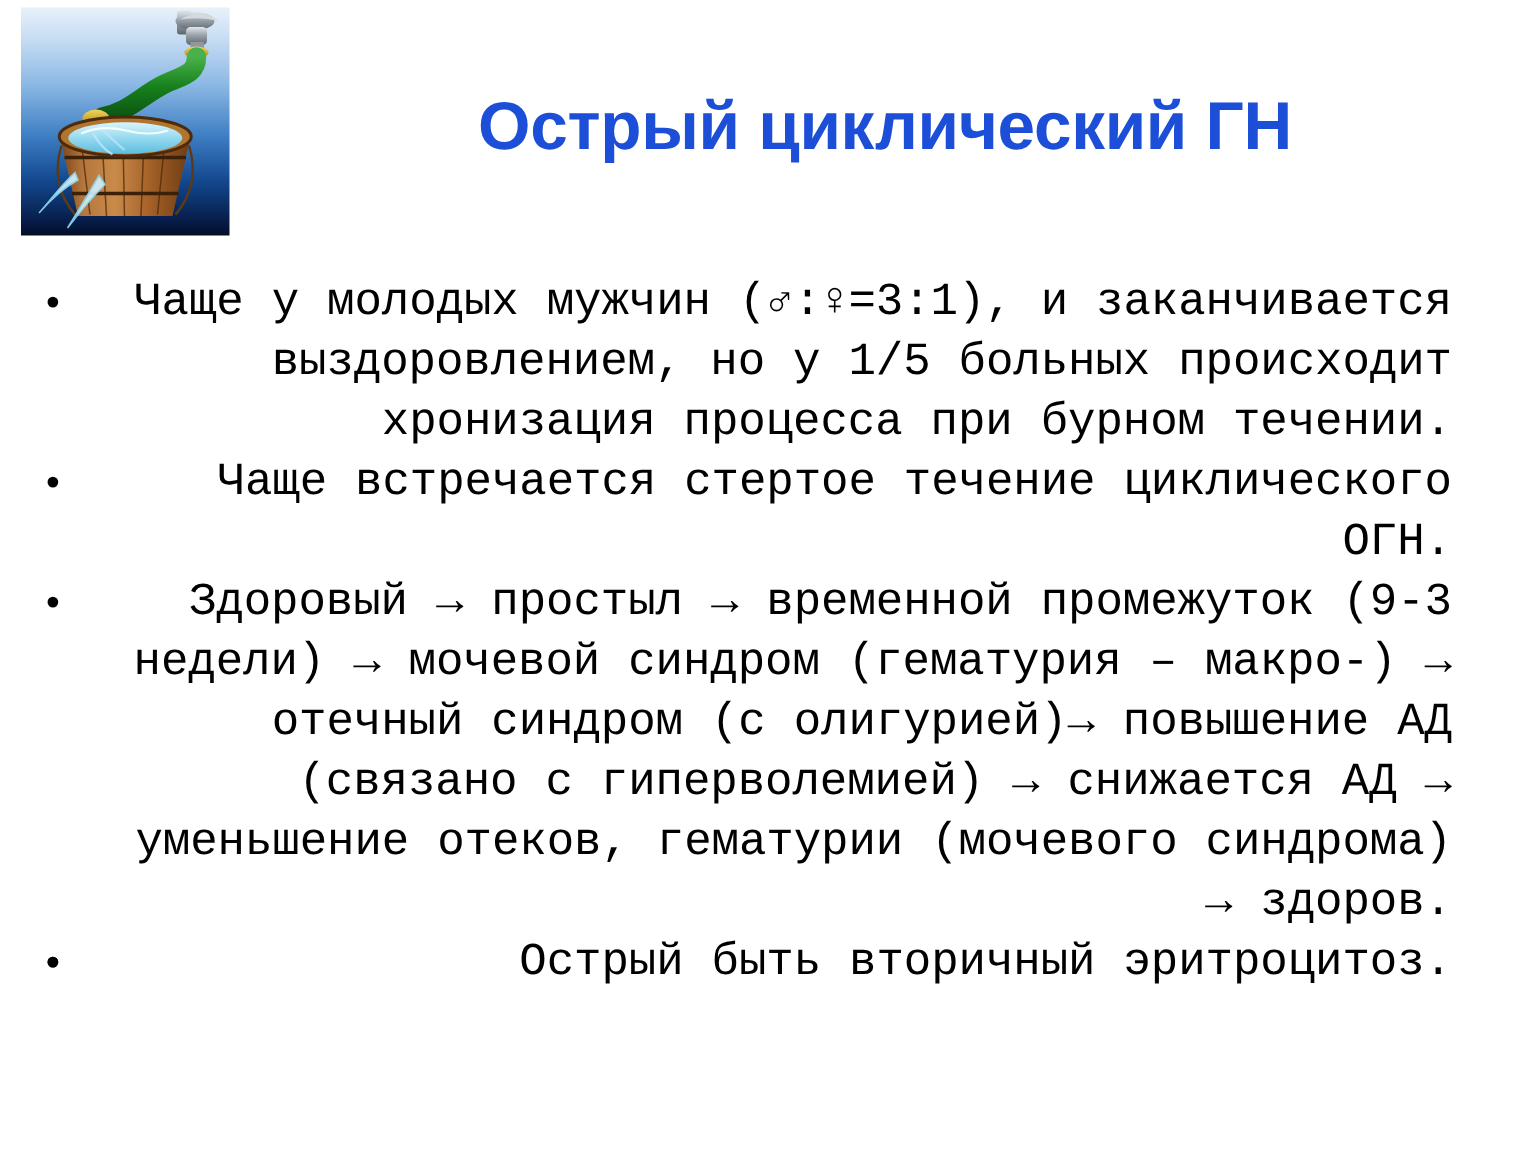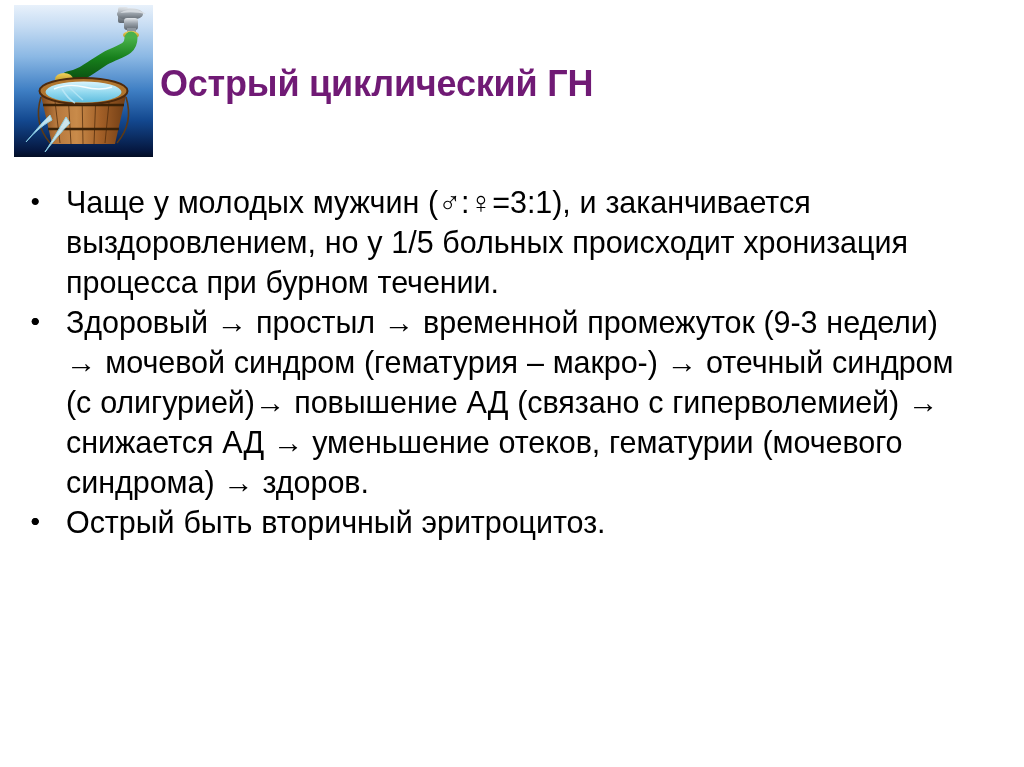--- a/index.html
+++ b/index.html
@@ -46,27 +46,27 @@
     display: block;
     width: 139px;
     height: 152px;
   }
 
   #slide-title {
     position: absolute;
     left: 160px;
     top: 58px;
     width: 860px;
-    text-align: left;
+    text-align: center;
     font-family: "Liberation Sans", sans-serif;
     font-weight: bold;
-    font-size: 36px;
+    font-size: 45px;
     line-height: 52px;
     letter-spacing: -0.2px;
-    color: #701a75;
+    color: #1d4ed8;
     white-space: nowrap;
   }
 
   
   #bullet-list {
     position: absolute;
     left: 0;
     top: 182px;
     width: 1024px;
   }
@@ -85,25 +85,25 @@
     width: 14px;
     font-family: "Liberation Serif", serif;
     font-size: 30px;
     line-height: 40px;
     color: #000000;
     text-align: left;
   }
 
   .bullet-text {
     display: block;
-    font-family: Liberation Sans, sans-serif;
+    font-family: Liberation Mono, monospace;
     font-size: 30.5px;
     line-height: 40px;
     color: #000000;
-    text-align: left;
+    text-align: right;
     letter-spacing: -0.05px;
     word-spacing: 0.4px;
   }
 </style>
 </head>
 <body>
 
 <div id="slide-header">
 
   <div id="bucket-illustration">
@@ -188,20 +188,21 @@
 
 <div id="bullet-list">
 
   <div class="bullet-row">
     <span class="bullet-marker">•</span>
     <span class="bullet-text">Чаще у молодых мужчин (♂:♀=3:1), и заканчивается выздоровлением, но у 1/5 больных происходит хронизация процесса при бурном течении.</span>
   </div>
 
   <div class="bullet-row">
     <span class="bullet-marker">•</span>
+    <span class="bullet-text">Чаще встречается стертое течение циклического ОГН.</span>
   </div>
 
   <div class="bullet-row">
     <span class="bullet-marker">•</span>
     <span class="bullet-text">Здоровый → простыл → временной промежуток (9-3 недели) → мочевой синдром (гематурия – макро-) → отечный синдром (с олигурией)→ повышение АД (связано с гиперволемией) → снижается АД → уменьшение отеков, гематурии (мочевого синдрома) → здоров.</span>
   </div>
 
   <div class="bullet-row">
     <span class="bullet-marker">•</span>
   </div>

